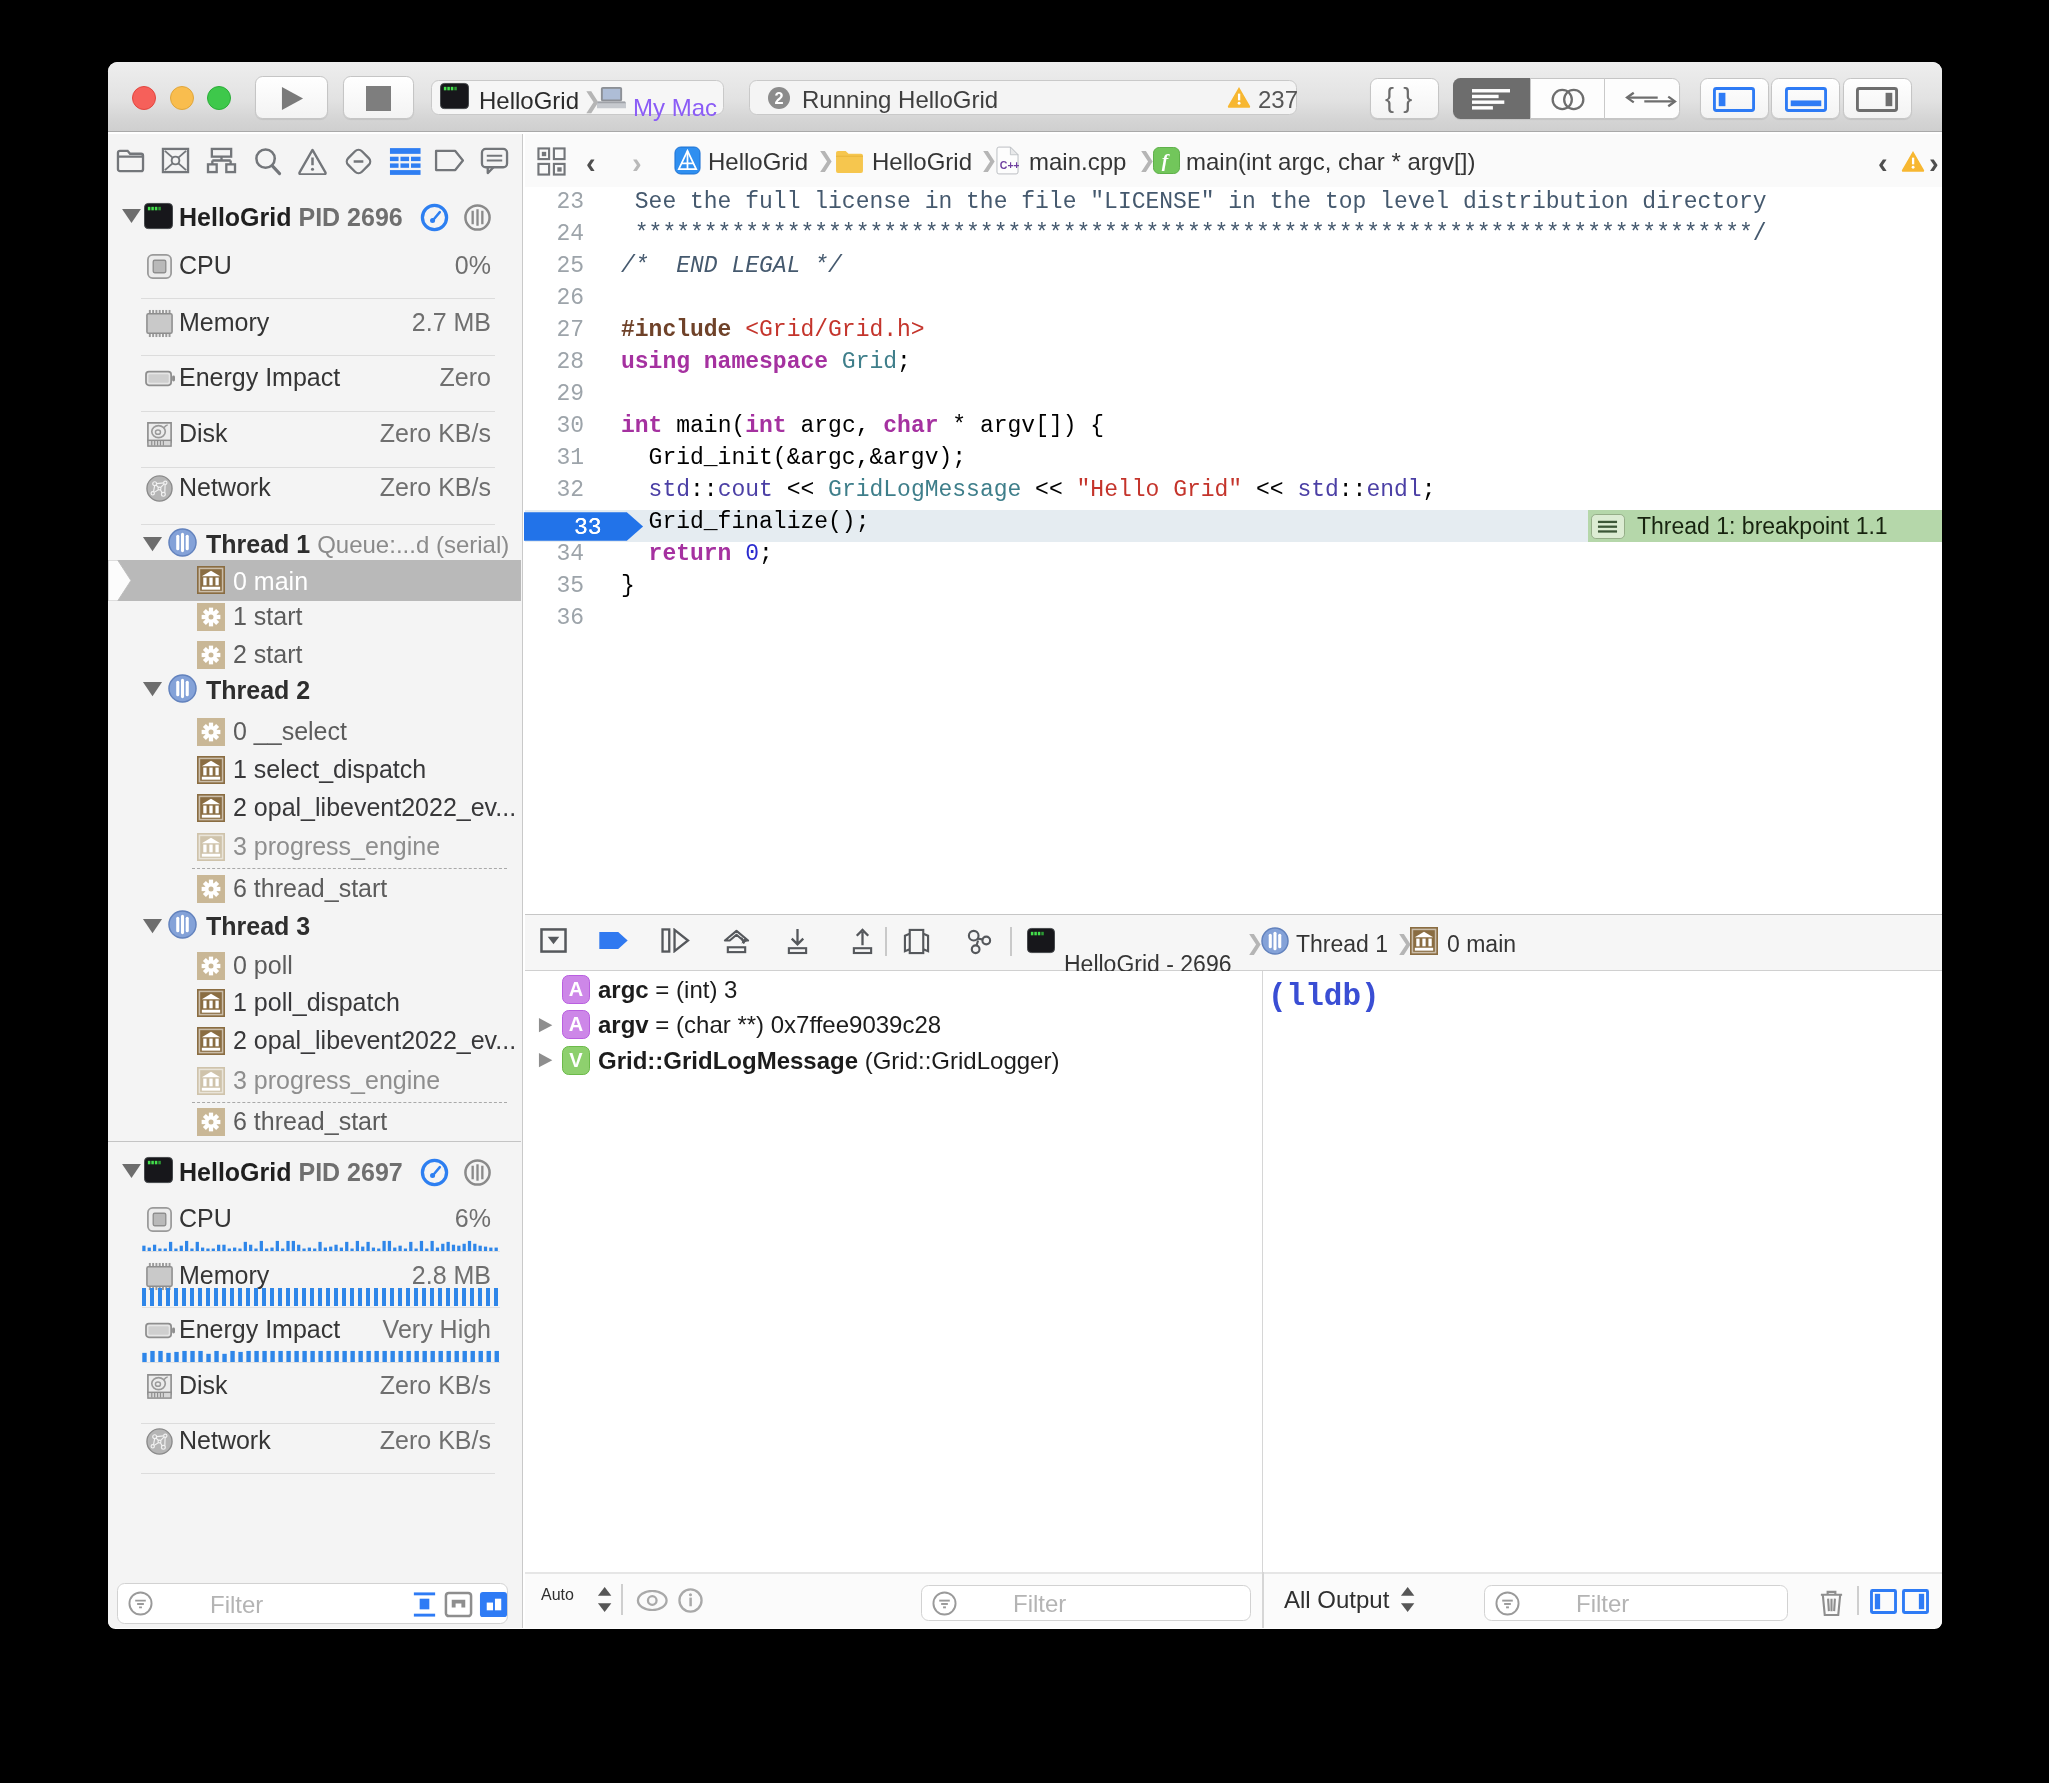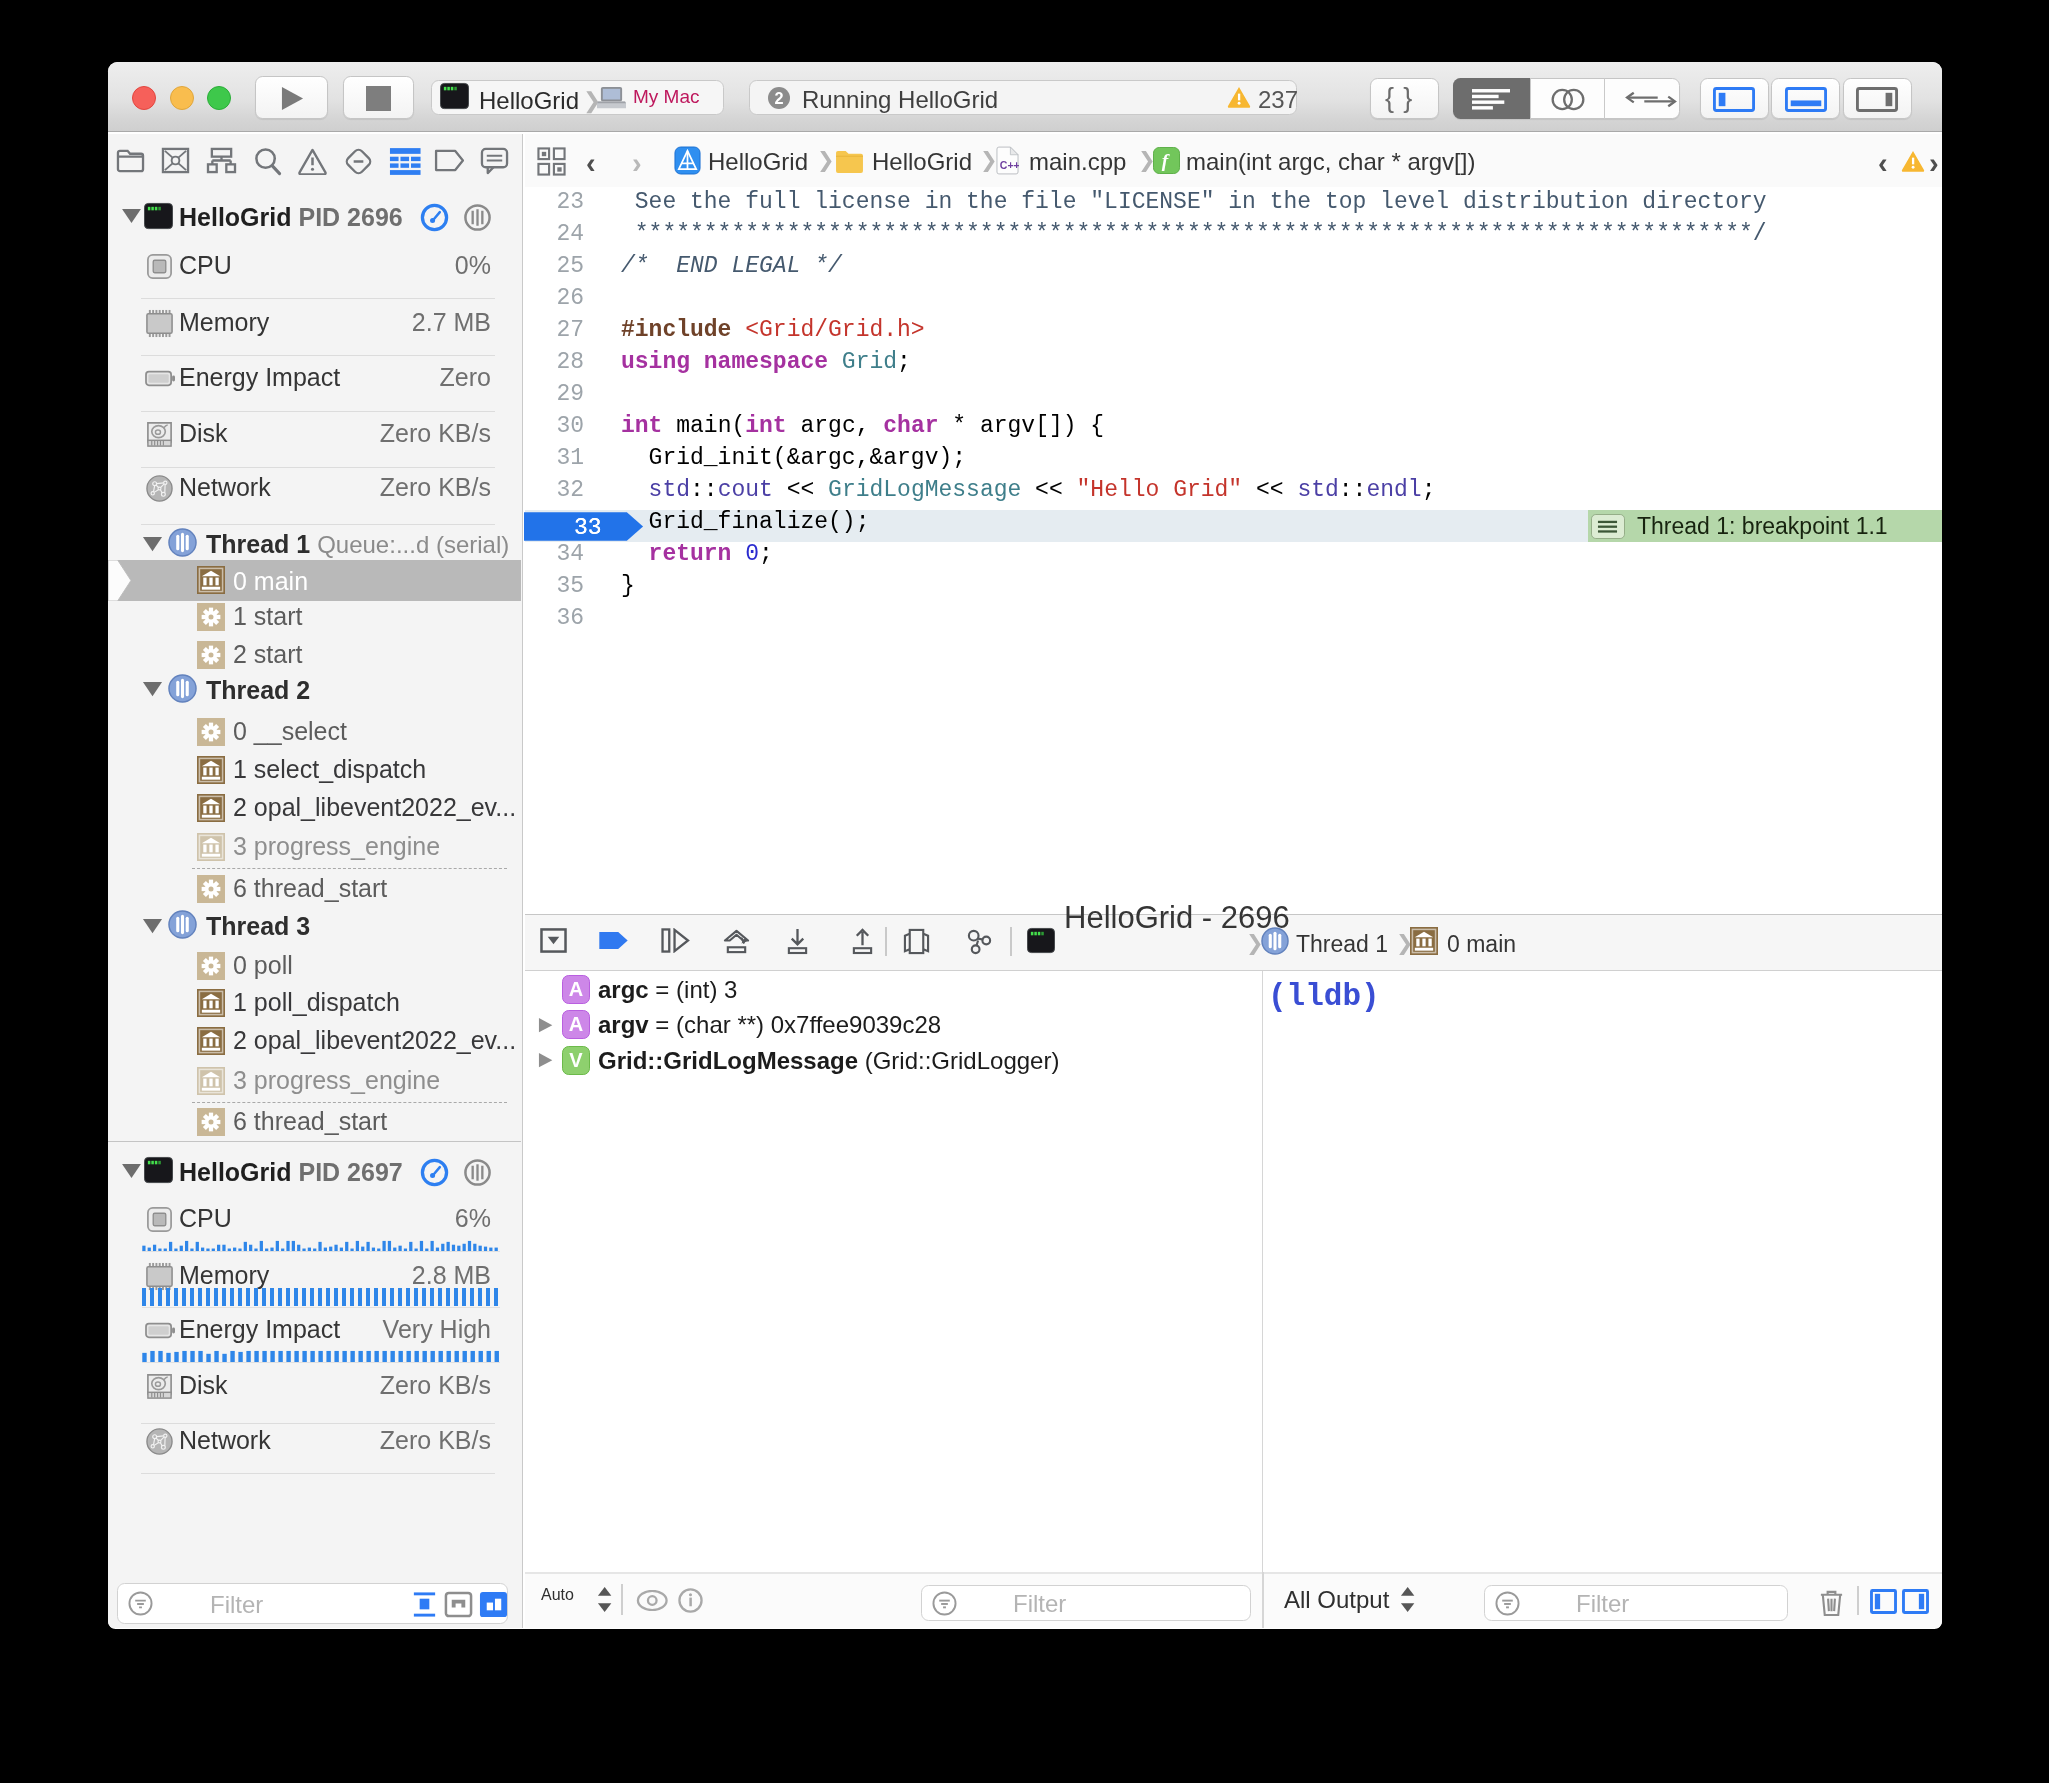--- a/index.html
+++ b/index.html
@@ -66,21 +66,21 @@
       <rect x="14.8" y="5" width="2.6" height="3.6" fill="#2c9a34"></rect>
     </svg>
     <div class="abs" style="left:371px;top:25px;font-size:24px;color:#2b2b2b">HelloGrid</div>
     <div class="abs chev" style="left:475px;top:26px;font-size:22px">❯</div>
     <svg class="abs" style="left:489px;top:23px" width="29" height="27" viewBox="0 0 30 28">
       <rect x="4" y="2" width="22" height="15" rx="2" fill="#8d9096"></rect>
 <rect x="6" y="4" width="18" height="11" fill="#aebdd6"></rect>
 <path d="M1 17 h28 l3 5 a2 2 0 0 1 -2 2 h-30 a2 2 0 0 1 -2 -2 z" fill="#c6c9ce"></path>
 <path d="M1 17 h28 l1 2 h-30 z" fill="#9fa2a8"></path>
     </svg>
-    <div class="abs" style="left:525px;top:24px;font-size:19px;color:#be185d">My Mac</div>
+    <div class="abs" style="left:525px;top:32px;font-size:24px;color:#8b5cf6">My Mac</div>
     <div class="caps" style="left:641px;width:548px;background:#f4f4f4"></div>
     <div class="abs" style="left:660px;top:25px;width:22px;height:22px;border-radius:50%;background:#8c8c8c;color:#fff;font-size:16.3px;font-weight:bold;text-align:center;line-height:22px">2</div>
     <div class="abs" style="left:694px;top:24px;font-size:24px;color:#3f3f3f">Running HelloGrid</div>
     <svg class="abs" style="left:1119px;top:24px" width="24" height="22" viewBox="0 0 25 23">
       <path d="M12.5 1 L24 21 a1.2 1.2 0 0 1 -1 1.8 H2 a1.2 1.2 0 0 1 -1-1.8 Z" fill="#f7b731"></path>
       <rect x="11.4" y="8" width="2.4" height="7" fill="#fff"></rect>
       <circle cx="12.6" cy="18" r="1.5" fill="#fff"></circle>
     </svg>
     <div class="abs" style="left:1150px;top:24px;font-size:24px;color:#555">237</div>
     <div class="tbtn" style="left:1262px;top:16.3px;height:41px;width:69px"></div>
@@ -864,21 +864,21 @@
       </g>
     </svg>
     <div class="abs" style="left:902px;top:865px;width:1.9px;height:29px;background:#c9c9c9"></div>
     <svg class="abs" style="left:919px;top:865px" width="28" height="28" viewBox="0 0 29 29">
       <rect x="0.5" y="1.5" width="28" height="25" rx="4" fill="#17171b" stroke="#43464a"></rect>
 <rect x="4" y="5" width="2.6" height="3.6" fill="#44e04c"></rect>
       <rect x="7.6" y="5" width="2.6" height="3.6" fill="#44e04c"></rect>
 <rect x="11.2" y="5" width="2.6" height="3.6" fill="#44e04c"></rect>
       <rect x="14.8" y="5" width="2.6" height="3.6" fill="#2c9a34"></rect>
     </svg>
-    <div class="crumb" style="left:956px;top:838px;font-size:31px">HelloGrid - 2696</div>
+    <div class="crumb" style="left:956px;top:889px;font-size:23px">HelloGrid - 2696</div>
     <div class="chev" style="left:1138px;top:869px">❯</div>
     <svg class="abs" style="left:1153px;top:865px" width="28" height="28" viewBox="0 0 29 29">
       <circle cx="14.5" cy="14.5" r="13.5" fill="#84a2d8" stroke="#6282bd" stroke-width="1.5"></circle>
 <rect x="8.0" y="7" width="3.2" height="15" rx="1.6" fill="#fff"></rect>
 <rect x="12.9" y="5" width="3.2" height="19" rx="1.6" fill="#fff"></rect>
 <rect x="17.8" y="7" width="3.2" height="15" rx="1.6" fill="#fff"></rect>
     </svg>
     <div class="crumb" style="left:1188px;top:869px;font-size:23px">Thread 1</div>
     <div class="chev" style="left:1288px;top:869px">❯</div>
     <svg class="abs" style="left:1302px;top:865px" width="28" height="28" viewBox="0 0 29 29">

